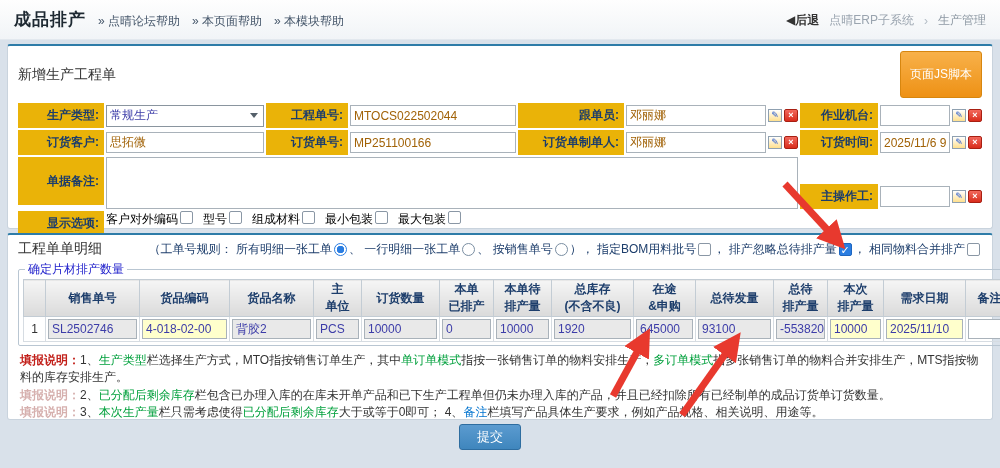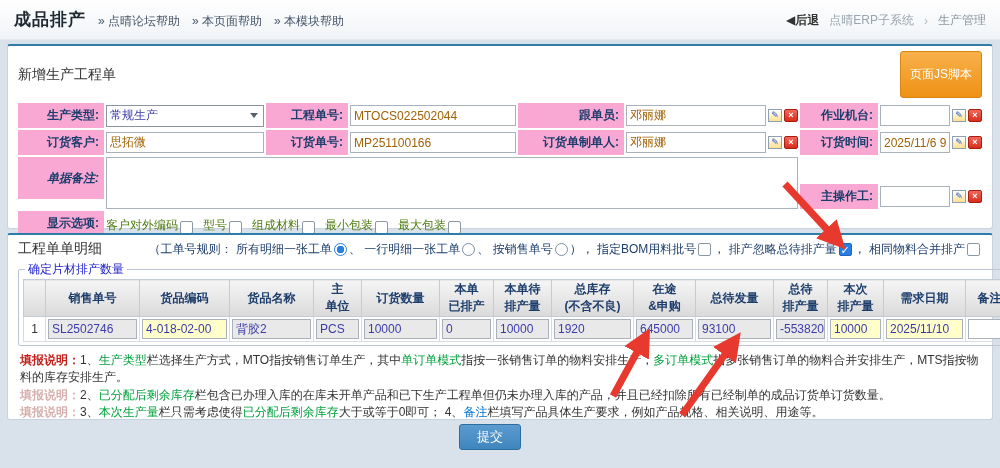--- a/index.html
+++ b/index.html
@@ -40,21 +40,21 @@
     border:1px solid #d7860f; border-radius:3px; font-size:12px; padding:14px 9px; cursor:pointer;
   }
 
   
   .form-grid {
     display:grid;
     grid-template-columns:86px 158px 82px 166px 106px 172px 78px 1fr;
     gap:2px; margin:2px 10px 0;
   }
   .lbl {
-    background:#f9a8d4; color:#1c3d6b; font-weight:bold;
+    background:#eab308; color:#1c3d6b; font-weight:bold;
     display:flex; align-items:center; justify-content:flex-end;
     padding:12px 5px; height:25px;
   }
   .fld { display:flex; align-items:center; gap:2px; height:25px; }
   input.txt {
     width:100%; height:21px; border:1px solid #a9b2ba; color:#a16207;
     font-size:12px; padding:1px 3px; font-family:inherit; background:#fff;
   }
   .fake-select {
     width:100%; height:22px; border:1px solid #8a959f; background:#fff;
@@ -66,29 +66,29 @@
   .icon-edit {
     width:14px; height:13px; flex:none; cursor:pointer;
     background:linear-gradient(#ffffff,#ffe08e); border:1px solid #8fa0b0;
     font-size:9px; line-height:11px; text-align:center; color:#2255cc;
   }
   .icon-del {
     width:14px; height:13px; flex:none; cursor:pointer; border-radius:2px;
     background:linear-gradient(#f2685c,#d92c1c); border:1px solid #a81f12;
     color:#fff; font-size:9px; line-height:11px; text-align:center; font-weight:bold;
   }
-  .lbl-tall { height:42px;font-style:italic; }
+  .lbl-tall { height:48px; }
   textarea.remark {
     grid-column:2/7; height:52px; border:1px solid #a9b2ba; resize:none;
     font-family:inherit; font-size:12px; color:#3c3ca8; padding:2px;
   }
   .op-wrap { grid-column:7/9; display:flex; align-items:flex-end; gap:2px; }
   .op-wrap .lbl { width:78px; flex:none; }
   .op-wrap .fld { flex:1; }
-  .opts { grid-column:2/9; display:flex; align-items:flex-end; height:23px; color:#4d7c0f; }
+  .opts { grid-column:2/9; display:flex; align-items:flex-start; height:23px; color:#000000; }
   .cb {
     width:13px; height:13px; border:1px solid #8a97a5; background:#fff; border-radius:2px;
     display:inline-block; vertical-align:-2px; margin:0 10px 0 2px; cursor:pointer; flex:none;
   }
   .cb.checked {
     background:#2a7de1; border-color:#1e66c0; color:#fff;
     font-size:11px; line-height:13px; text-align:center; font-weight:bold;
   }
   .radio {
     width:13px; height:13px; border:1px solid #7a8ea2; border-radius:50%; background:#fff;

